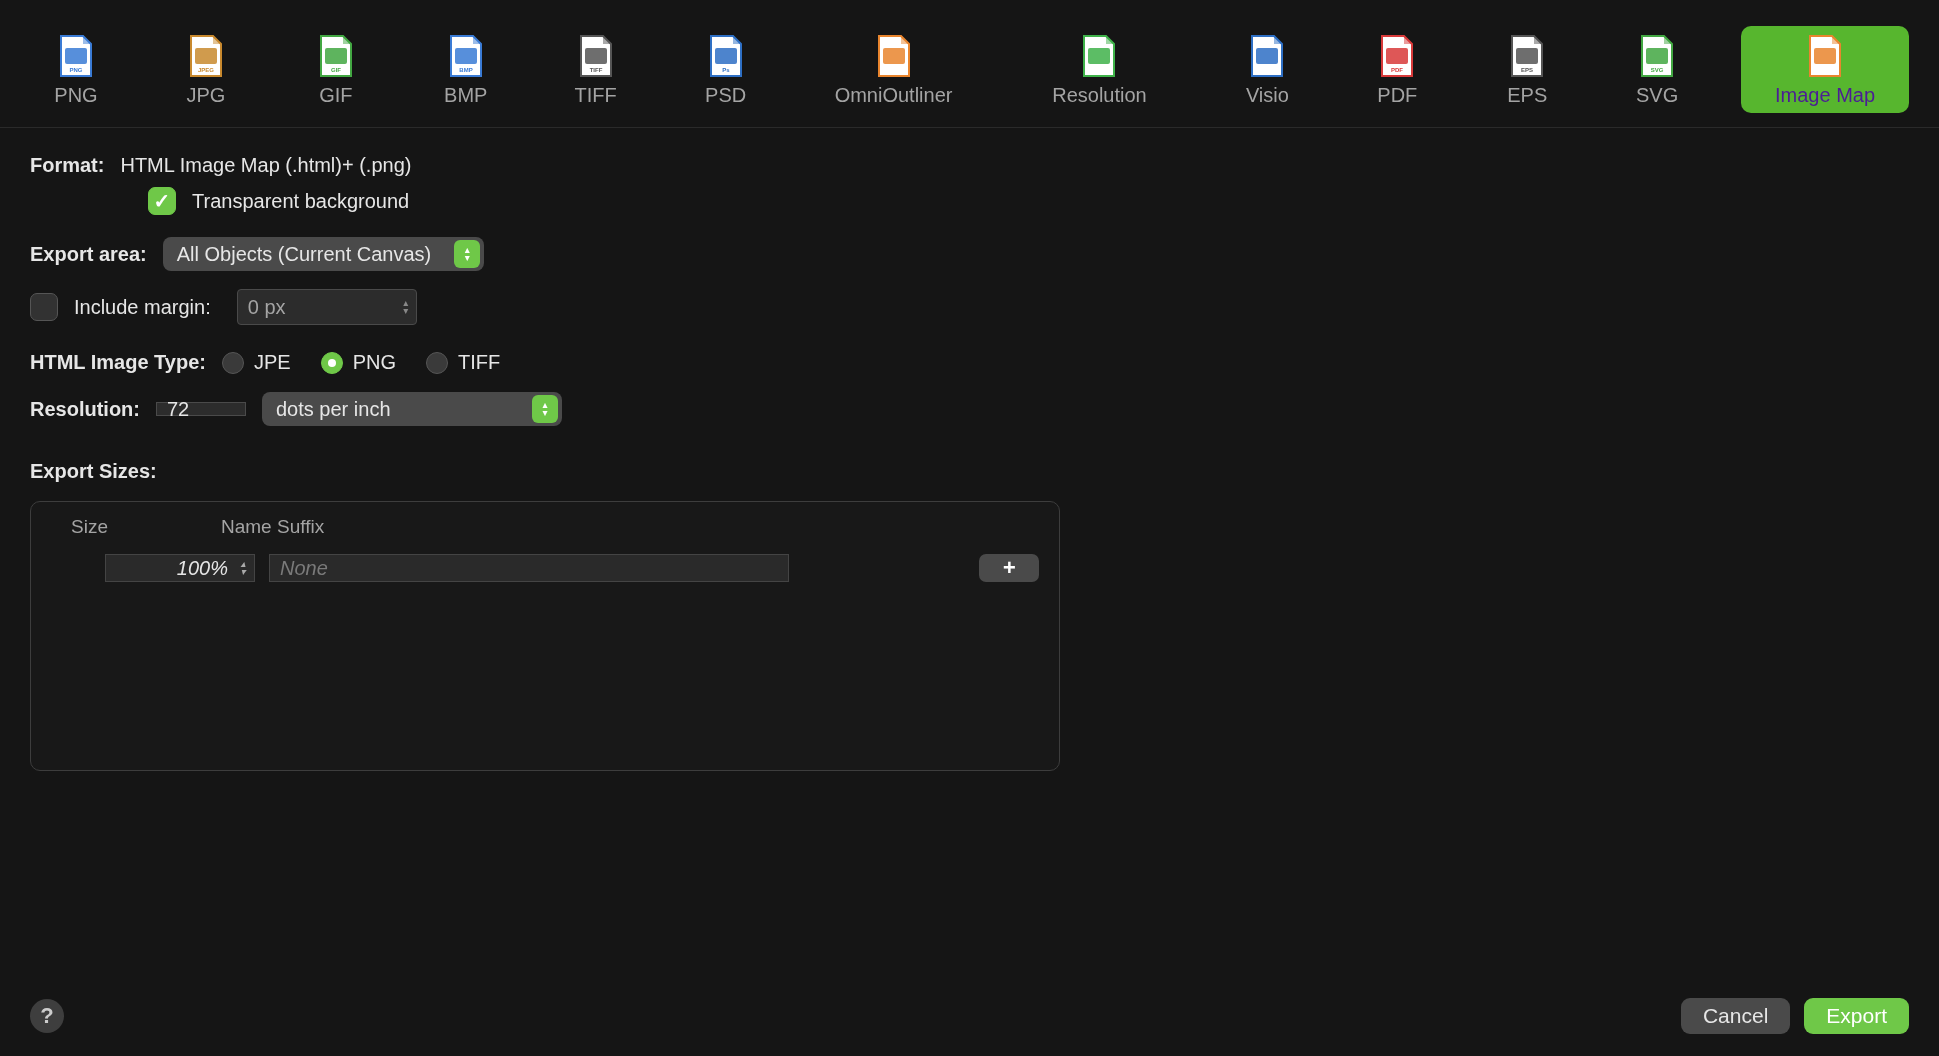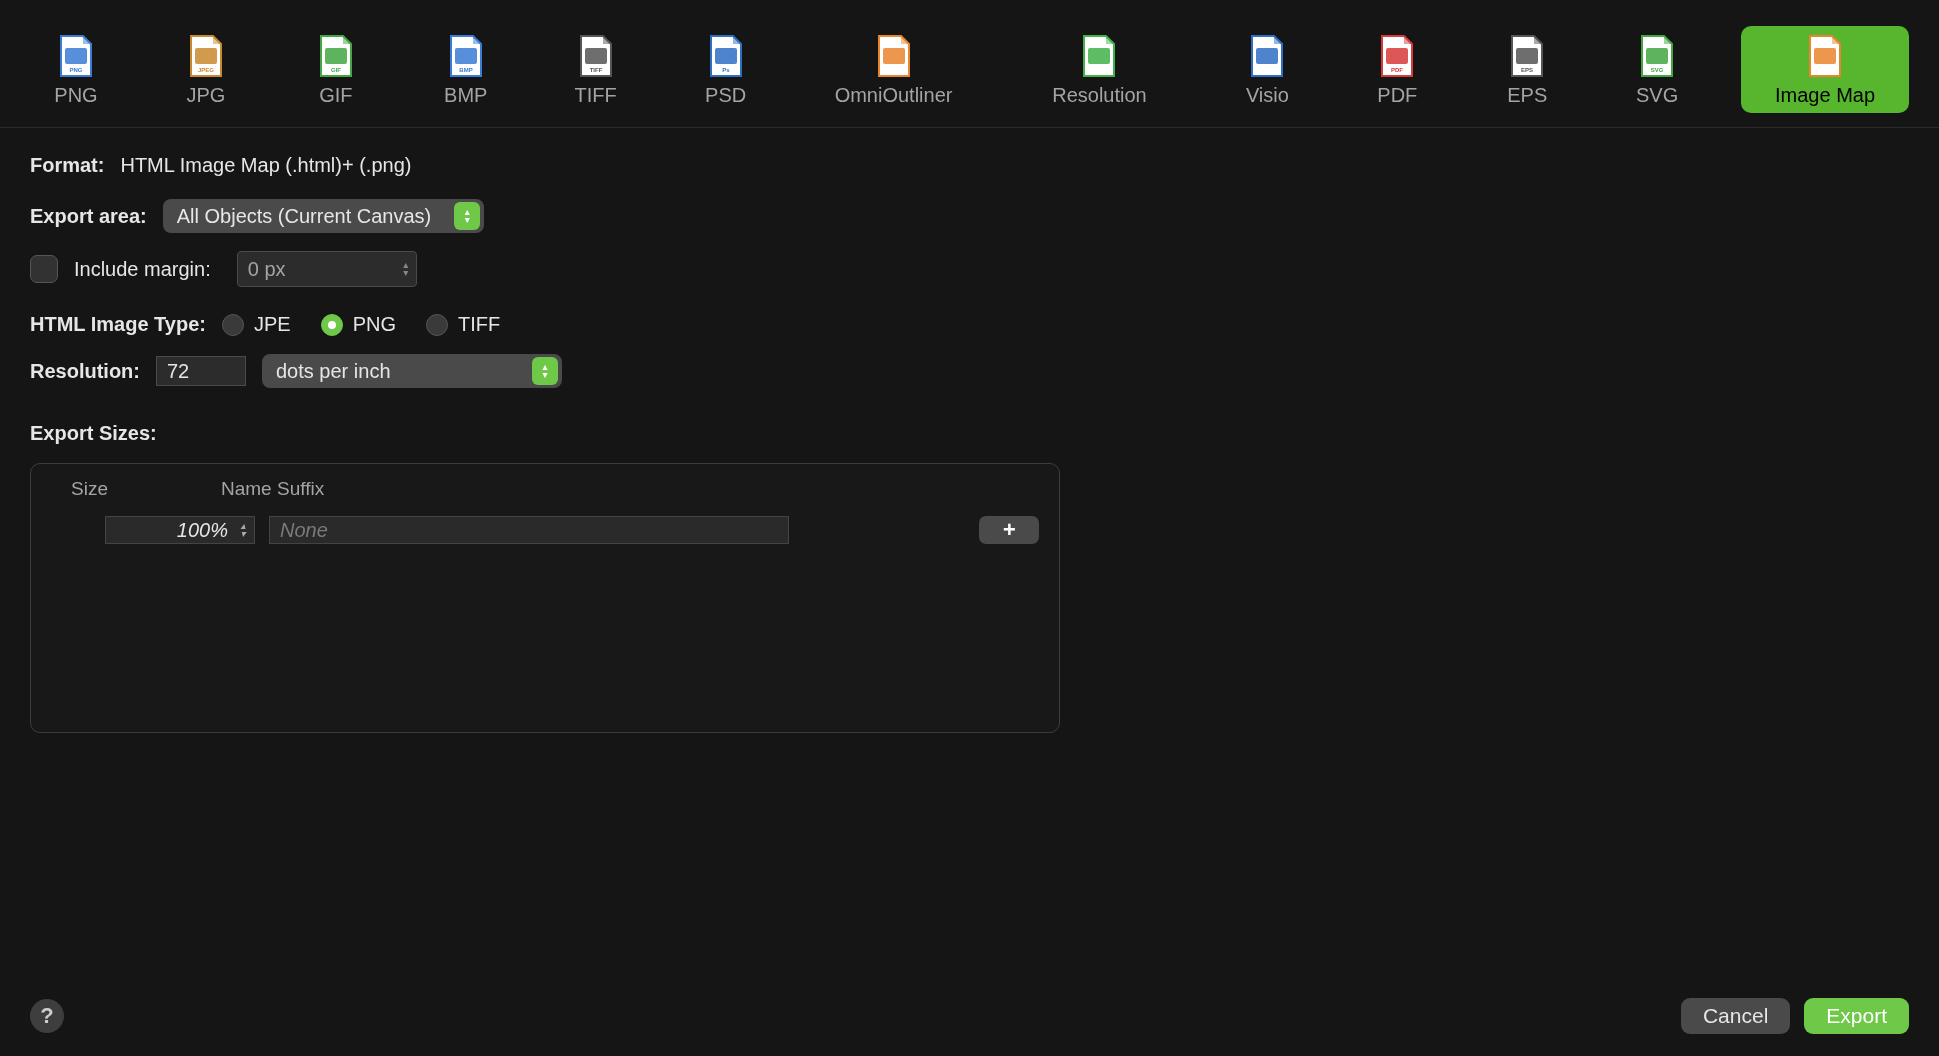--- a/index.html
+++ b/index.html
@@ -47,21 +47,21 @@
     cursor: default;
   }
   .tab.wide { min-width: 168px; }
   .tab.selected { background: var(--tab-sel); }
   .tab .ficon {
     width: 38px; height: 44px;
     position: relative;
   }
   .tab .ficon svg { width: 38px; height: 44px; display:block; }
   .tab .flabel { font-size: 20px; color: var(--text-dim); }
-  .tab.selected .flabel { color: #000000; }
+  .tab.selected .flabel { color: #4c1d95; }
 
   
   .content {
     display: flex;
     padding: 26px 30px 0 30px;
     gap: 30px;
     height: 830px;
   }
   .left { flex: 1 1 auto; max-width: 1030px; }
   .right {
@@ -111,21 +111,21 @@
     display:inline-flex; align-items:center; position:relative;
     background: var(--field-dark); border:1px solid #4a4a4a; border-radius:4px;
     height:36px; padding: 0 20px 0 10px; color: var(--text-dim);
   }
   .stepper .stepper-arrows { background: transparent; right:2px; width:16px; }
   .stepper .stepper-arrows::before,
   .stepper .stepper-arrows::after { color:#888; }
 
   .textfield {
     background: var(--field-dark); border:1px solid #4a4a4a;
-    height:30px; padding:0 10px; color: var(--text);
+    height:14px; padding:0 10px; color: var(--text);
     display:inline-flex; align-items:center; min-width:90px;
   }
 
   .radiogroup { display:flex; gap:30px; align-items:center; }
   .radio { display:inline-flex; align-items:center; gap:10px; }
   .radio .dot {
     width:22px; height:22px; border-radius:50%;
     background:#3a3a3a; border:1px solid #555;
     display:inline-flex; align-items:center; justify-content:center;
   }
@@ -373,20 +373,24 @@
     <span class="flabel">Image Map</span>
     </div>
   </div>
 
 <div class="content">
   <div class="left">
 
     <div class="row">
       <span class="lbl-strong">Format:</span>
       <span class="lbl">HTML Image Map (.html)+ (.png)</span>
+    </div>
+    <div class="row" style="margin-left:118px; margin-top:-8px;">
+      <span class="checkbox checked"></span>
+      <span class="lbl">Transparent background</span>
     </div>
 
     <div class="row" style="margin-top:22px;">
       <span class="lbl-strong">Export area:</span>
       <span class="popup">
         <span>All Objects (Current Canvas)</span>
         <span class="pop-arrows"></span>
       </span>
     </div>
     <div class="row">

